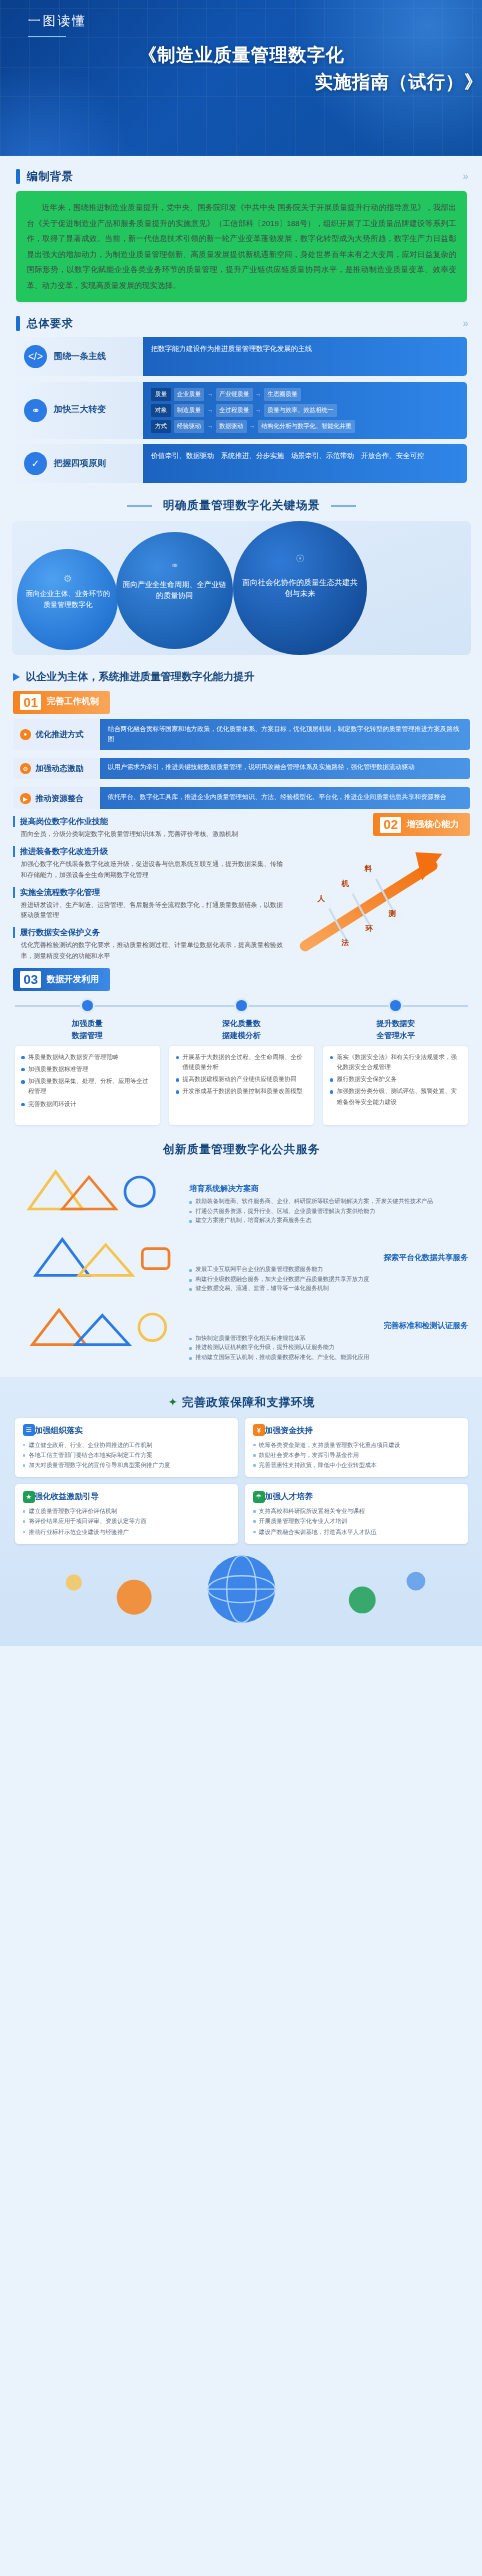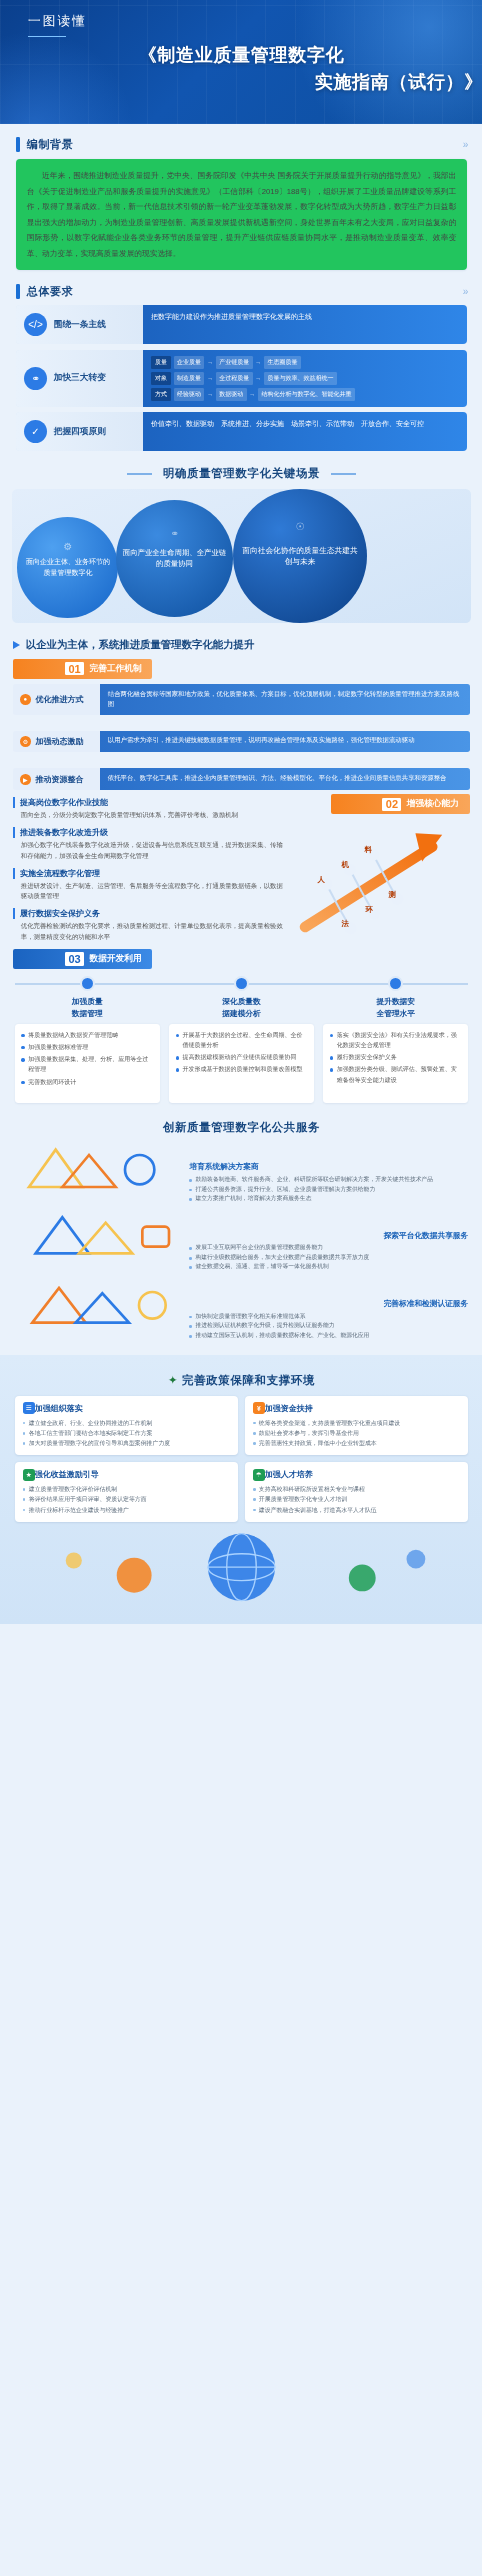--- a/index.html
+++ b/index.html
@@ -7,21 +7,21 @@
     width: 483px;
     font-family: "Liberation Sans", "DejaVu Sans", sans-serif;
     background: #eaf2fb;
     color: #333;
   }
   .page { width: 483px; position: relative; }
 
   
   .hero {
     position: relative;
-    height: 124px;
+    height: 156px;
     background: linear-gradient(135deg, #0a3f8c 0%, #1155b0 45%, #0d4fa0 100%);
     overflow: hidden;
   }
   .hero .grid-lines {
     position: absolute; inset: 0;
     background-image:
       repeating-linear-gradient(90deg, rgba(255,255,255,.045) 0 0.7px, transparent 0.7px 29.5px),
       repeating-linear-gradient(0deg, rgba(255,255,255,.045) 0 0.7px, transparent 0.7px 29.5px);
   }
   .hero .glow {
@@ -131,27 +131,27 @@
   .cap-head .t { font-size: 10.4px; font-weight: bold; color: #17477f; }
 
   .blk { margin: 0 13.4px 6.7px 13.4px; }
   .blk-title {
     display: inline-flex; align-items: center; gap: 5.4px;
     background: linear-gradient(90deg,#f6821f,#f9a65a); color: #fff;
     font-size: 8.7px; font-weight: bold; padding: 3.4px 10.7px 3.4px 6.7px;
     border-radius: 2px;
   }
   .blk-title .num {
-    background: #fff; color: #f6821f; font-size: 11px; font-weight: bold;
-    border-radius: 1.3px; padding: 0.7px 3.4px; margin-left: 45px;
+    background: #fff; color: #f6821f; font-size: 13px; font-weight: bold;
+    border-radius: 1.3px; padding: 0.7px 3.4px;
   }
   .blk-title.blue { background: linear-gradient(90deg,#1a63c0,#3c8ae6); }
   .blk-title.blue .num { color: #1a63c0; }
 
-  .row3 { margin-top: 5.4px; display: flex; flex-direction: column; gap: 16px; }
+  .row3 { margin-top: 5.4px; display: flex; flex-direction: column; gap: 8px; }
   .row3 .r {
     display: flex; align-items: stretch; gap: 0; border-radius: 2.7px; overflow: hidden;
   }
   .row3 .r .lab {
     width: 87px; flex: 0 0 87px; background: #e5eefa; color: #16498a;
     font-size: 8px; font-weight: bold; display: flex; align-items: center; gap: 4.7px;
     padding: 5.4px 6.7px;
   }
   .row3 .r .lab .dot {
     width: 10.7px; height: 10.7px; border-radius: 50%; background: #f6821f; flex: 0 0 10.7px;

